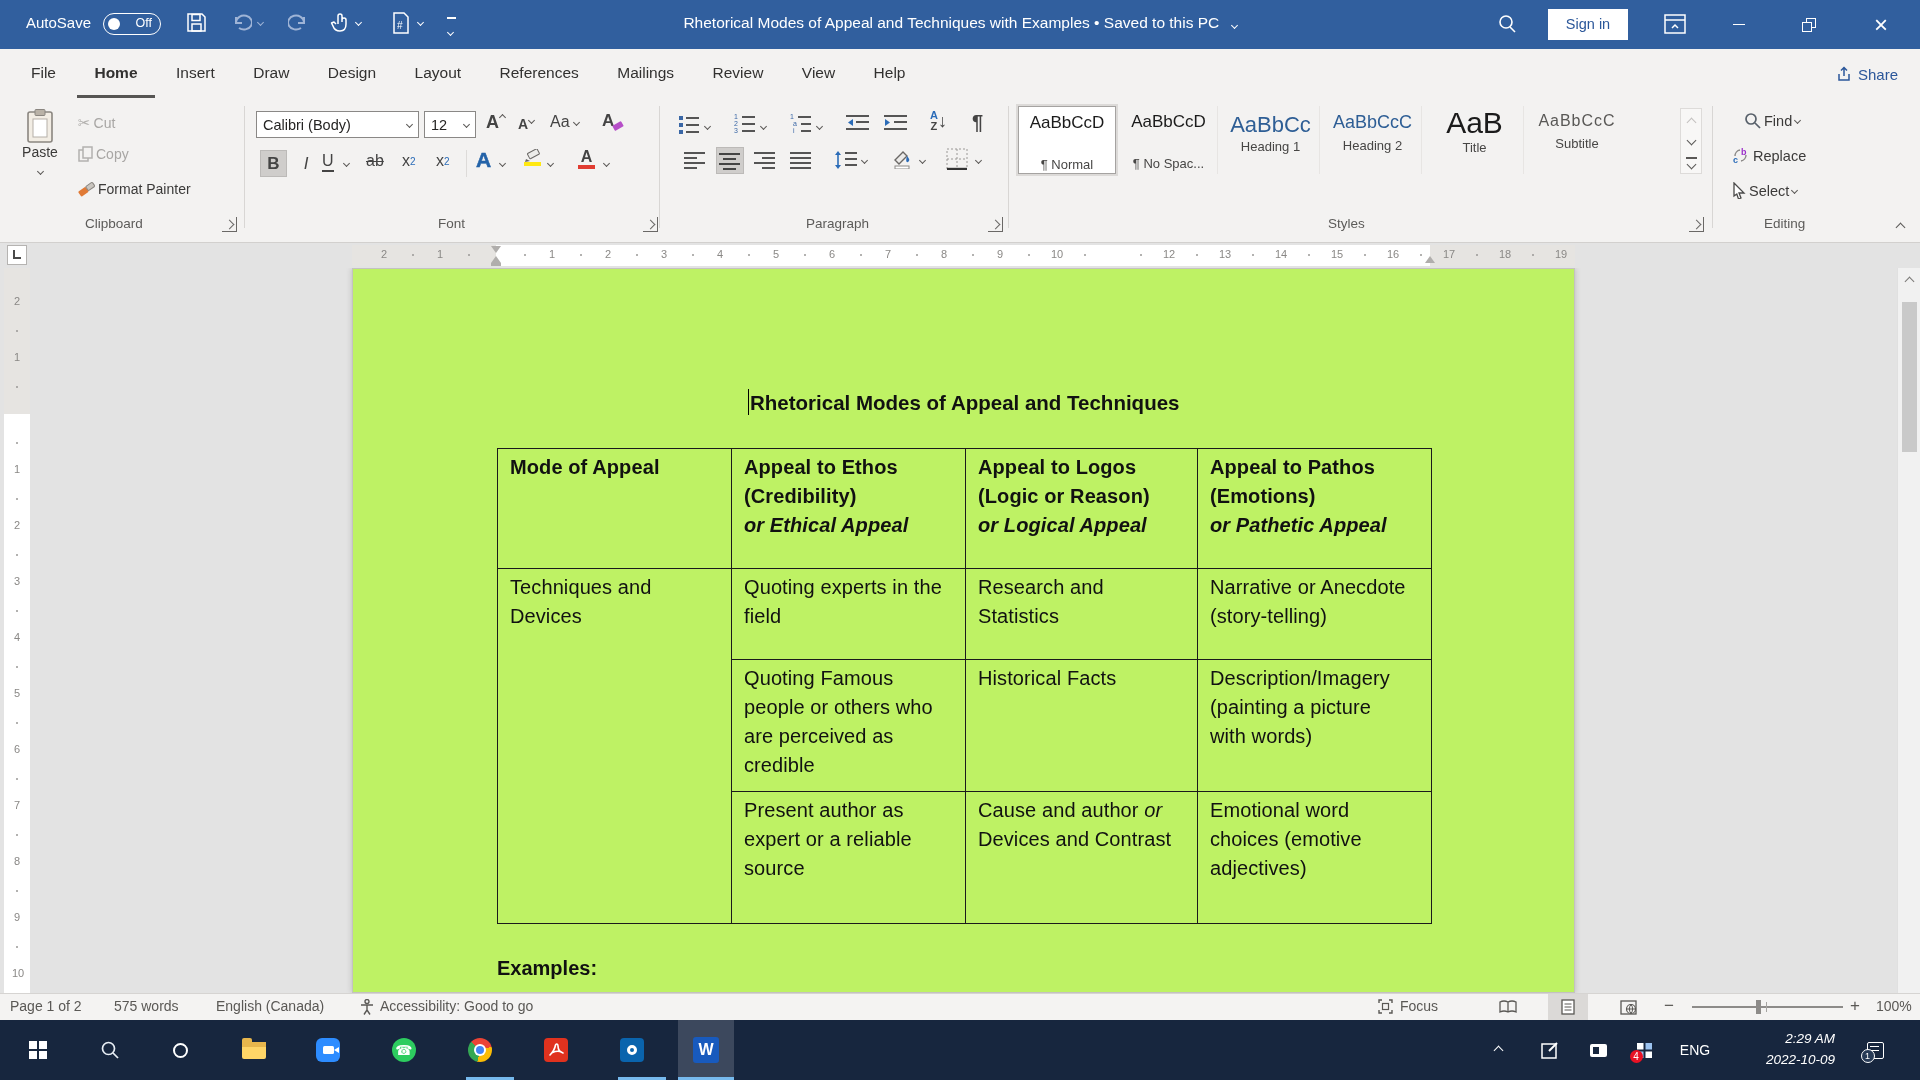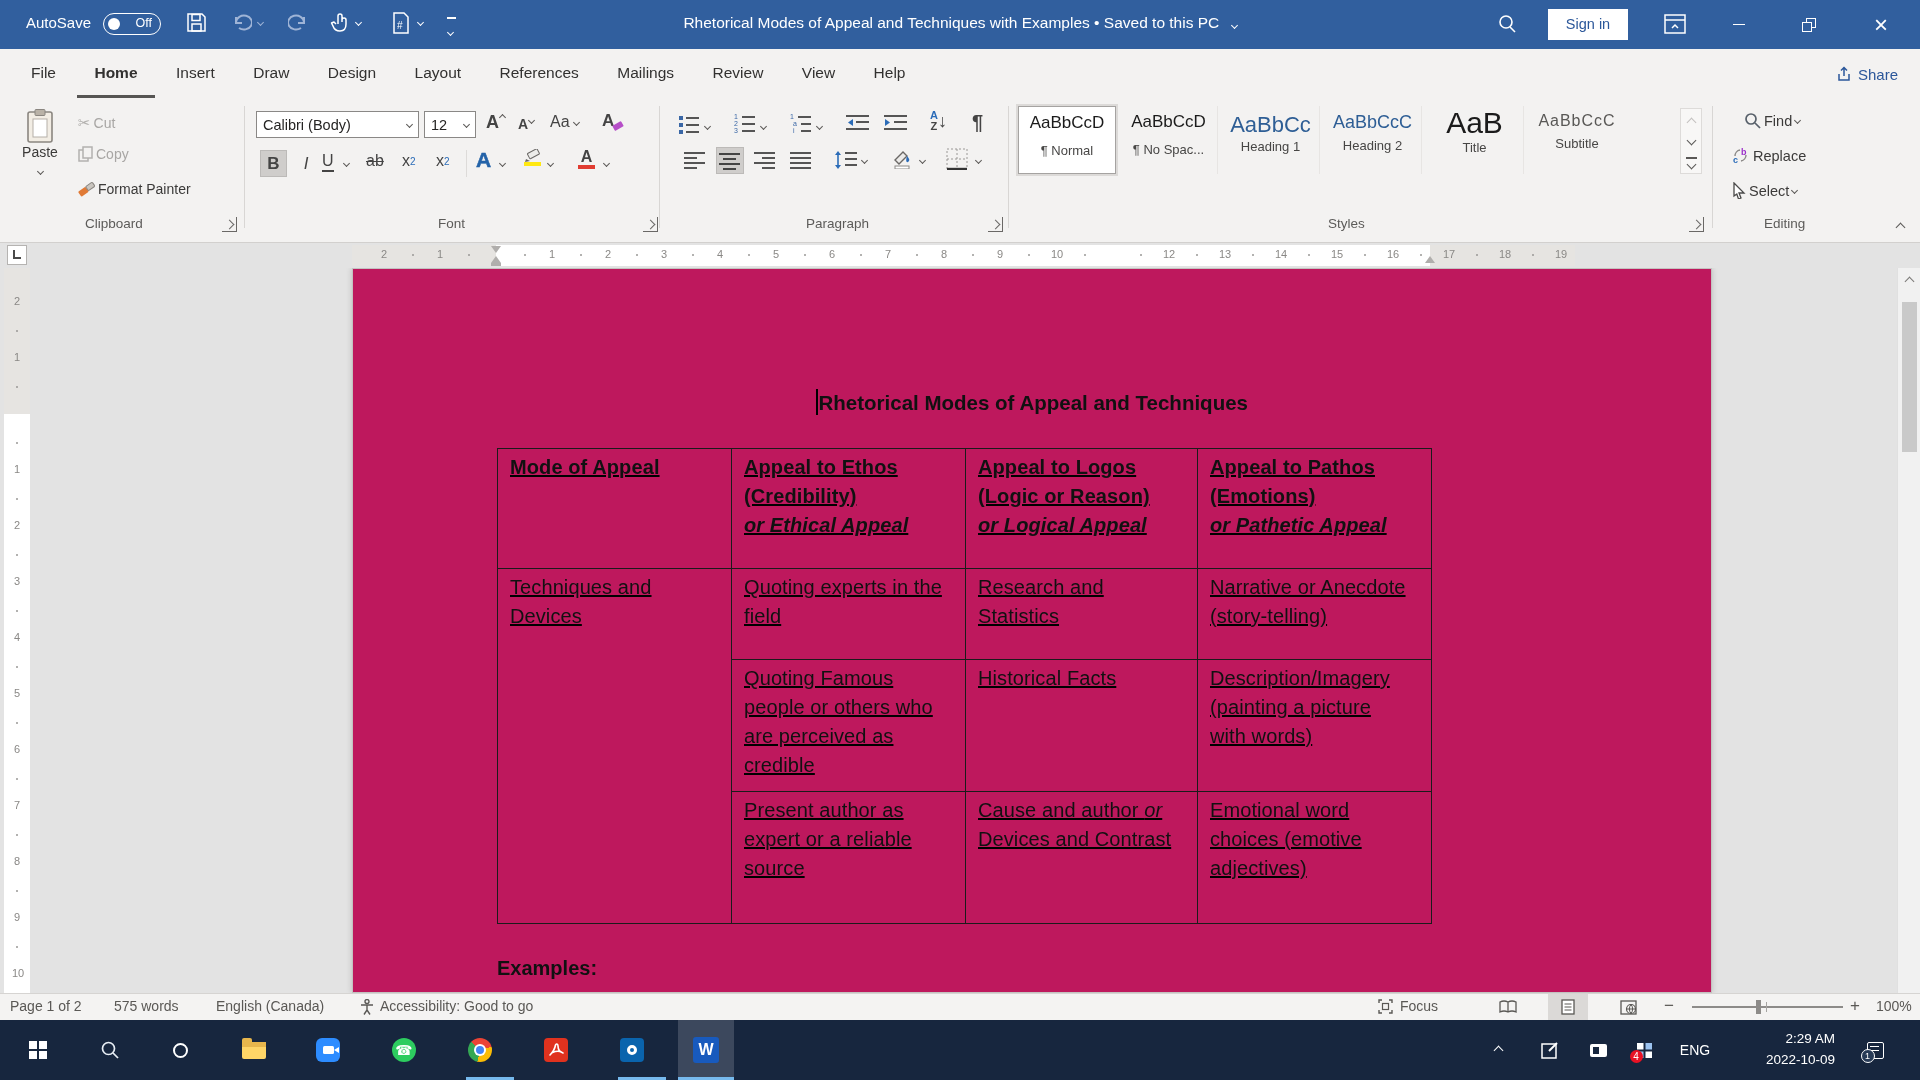--- a/index.html
+++ b/index.html
@@ -48,42 +48,42 @@
   .smalltxt{font-size:14px;color:#3b3a39;}
   .grayed{color:#a8a6a4 !important;}
   .combo{position:absolute;background:#fff;border:1px solid #8a8886;display:flex;align-items:center;justify-content:space-between;padding:0 6px;font-size:14.5px;color:#252423;}
   .fbtn{display:flex;align-items:center;justify-content:center;color:#444;}
   .sel{background:#cfcdcb;border:1px solid #bcbab8;}
   .ubar{border-bottom:2px solid #444;}
   .cbar{display:block;width:17px;height:4px;margin-top:-1px;}
   .stylecard{position:absolute;top:8px;width:98px;height:68px;text-align:center;border-right:1px solid #e7e5e3;padding-top:6px;}
   .stylecard.selected{background:#fff;border:1px solid #a5a3a1;box-shadow:0 0 0 2px #dcdad8;}
   .stylecard .prev{display:block;white-space:nowrap;overflow:hidden;}
-  .stylecard .nm{display:block;margin-top:10px;font-size:13px;color:#474645;}
+  .stylecard .nm{display:block;margin-top:24px;font-size:13px;color:#474645;}
   .collapse-rib{position:absolute;right:16px;top:126px;}
 
   
   .rulerrow{position:absolute;left:0;top:243px;width:1920px;height:25px;background:#e3e3e3;}
   .hr-page{position:absolute;left:352px;top:2px;width:1223px;height:21px;background:#fff;}
   .hr-marg{position:absolute;top:0;height:21px;background:#e6e4e1;}
   .rnum{position:absolute;font-size:11px;color:#8a8886;width:10px;text-align:center;}
   .rdot{position:absolute;width:2px;height:2px;border-radius:50%;background:#9a9896;}
   .tabsel{position:absolute;left:7px;top:2px;width:20px;height:20px;background:#fff;border:1px solid #b5b3b1;}
   .tabsel i{position:absolute;left:5px;top:4px;width:8px;height:9px;border-left:2px solid #4a4a49;border-bottom:2px solid #4a4a49;}
   .tri-dn{width:0;height:0;border-left:5px solid transparent;border-right:5px solid transparent;border-top:7px solid #b0aeac;}
   .tri-up{width:0;height:0;border-left:5px solid transparent;border-right:5px solid transparent;border-bottom:7px solid #b0aeac;}
 
   
   .canvas{position:absolute;left:0;top:268px;width:1920px;height:725px;background:#e3e3e3;overflow:hidden;}
   .vruler{position:absolute;left:4px;top:0;width:26px;height:725px;background:#fff;}
   .vr-marg{position:absolute;left:0;top:0;width:26px;height:146px;background:#e6e4e1;}
-  .page{position:absolute;left:352px;top:0;width:1360px;height:725px;background:#be185d;border:1px solid #c4c2c0;box-shadow:0 0 6px rgba(0,0,0,.18);}
+  .page{position:absolute;left:352px;top:0;width:1223px;height:725px;background:#bef264;border:1px solid #c4c2c0;box-shadow:0 0 6px rgba(0,0,0,.18);}
   .docttl{position:absolute;left:0;right:0;top:120px;text-align:center;font-size:20.5px;font-weight:700;color:#111;}
   .caret{display:inline-block;width:1.5px;height:26px;background:#000;vertical-align:-5px;margin-right:1px;}
-  table.doct{position:absolute;left:144px;top:179px;width:934px;border-collapse:collapse;table-layout:fixed;text-decoration:underline;}
+  table.doct{position:absolute;left:144px;top:179px;width:934px;border-collapse:collapse;table-layout:fixed;}
   table.doct td{border:1.6px solid #1b1b1b;vertical-align:top;padding:4px 20px 0 12px;font-size:20px;line-height:29px;letter-spacing:.1px;color:#111;}
   table.doct tr.hdr td{font-weight:700;}
   .hdr .sub{font-style:italic;font-weight:700;}
   .examples{position:absolute;left:144px;top:688px;font-size:20px;font-weight:700;color:#111;}
   .scrollbar{position:absolute;left:1897px;top:0;width:23px;height:725px;background:#f1f1f1;border-left:1px solid #e0e0e0;}
   .sthumb{position:absolute;left:4px;top:34px;width:15px;height:150px;background:#c9c9c9;}
 
   
   .statusbar{position:absolute;left:0;top:993px;width:1920px;height:27px;background:#f4f3f2;border-top:1px solid #d6d4d2;font-size:14px;color:#5a5855;}
   .sbitem{position:absolute;top:4px;}
@@ -110,21 +110,21 @@
   .wapp{width:24px;height:24px;background:#2dcc5f;border-radius:50%;display:flex;align-items:center;justify-content:center;color:#fff;font-size:14px;}
   .chrome{position:relative;width:24px;height:24px;border-radius:50%;background:conic-gradient(from -45deg,#ea4335 0 33%,#fbbc05 33% 66%,#34a853 66% 100%);}
   .chrome::before{content:"";position:absolute;left:6px;top:6px;width:12px;height:12px;background:#fff;border-radius:50%;}
   .chrome::after{content:"";position:absolute;left:8px;top:8px;width:8px;height:8px;background:#4285f4;border-radius:50%;}
   .acro{width:24px;height:24px;background:#e0321e;border-radius:4px;display:flex;align-items:center;justify-content:center;}
   .olk{width:24px;height:24px;background:#0a64ad;border-radius:4px;display:flex;align-items:center;justify-content:center;}
   .olk i{width:10px;height:10px;border:3px solid #fff;border-radius:50%;}
   .wrd{width:26px;height:26px;background:#185abd;border-radius:3px;color:#fff;font-weight:700;font-size:16px;display:flex;align-items:center;justify-content:center;}
   .tray{position:absolute;top:0;height:60px;display:flex;align-items:center;justify-content:center;}
   .badge{position:absolute;border-radius:50%;background:#e81224;color:#fff;font-size:10px;display:flex;align-items:center;justify-content:center;}
-  .clock{position:absolute;right:85px;top:8px;text-align:right;font-size:13.5px;line-height:21px;color:#fff;}
+  .clock{position:absolute;right:85px;top:8px;text-align:right;font-size:13.5px;line-height:21px;color:#fff;font-style:italic;}
   .notif{position:relative;width:17px;height:17px;border:1.5px solid #fff;border-radius:2px;}
   .notif i{position:absolute;left:2px;width:9px;height:1.5px;background:#fff;}
   .nbadge{position:absolute;left:-7px;bottom:-5px;width:14px;height:14px;border-radius:50%;background:#273a56;border:1.5px solid #fff;color:#fff;font-size:9px;display:flex;align-items:center;justify-content:center;}
   svg{display:block;}
 </style>
 </head>
 <body>
 
 <div class="screen">
 

